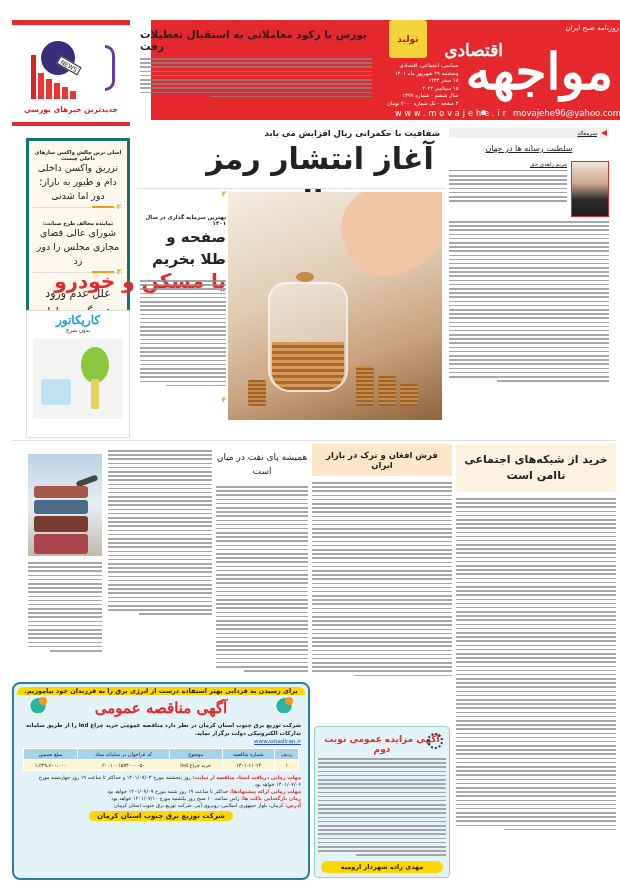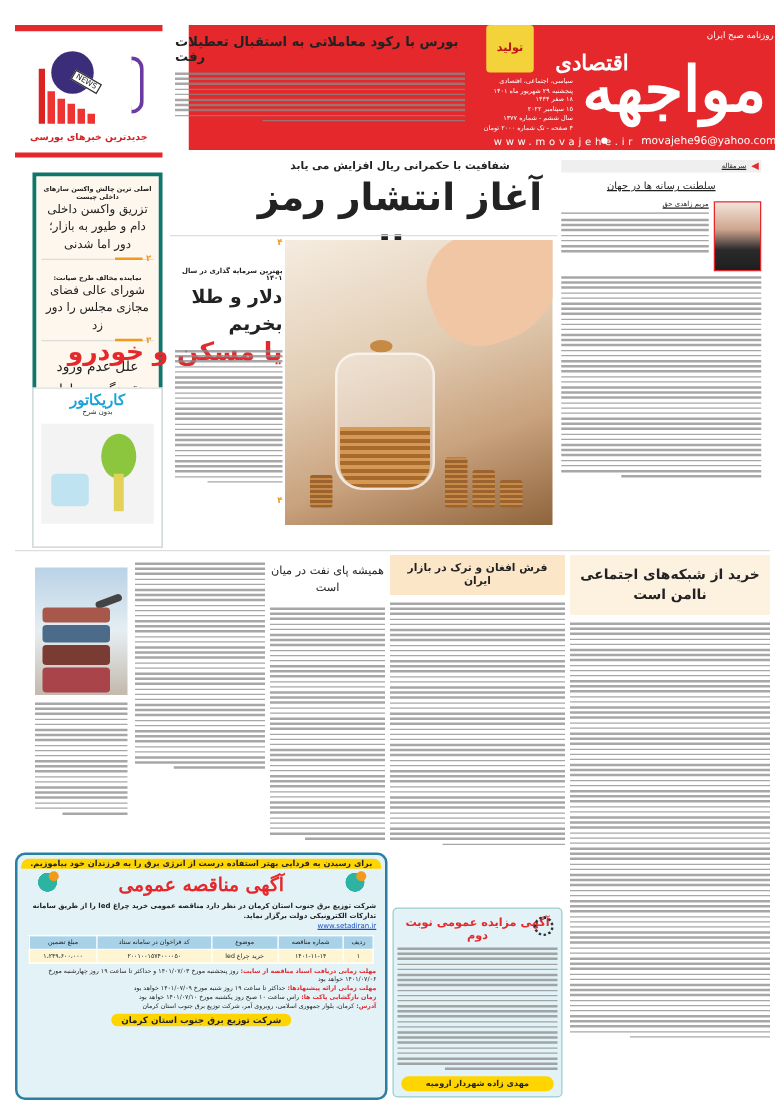--- a/index.html
+++ b/index.html
@@ -31,21 +31,21 @@
   #news-logo .bar { height: 5px; background: #e4282b; }
   #news-logo .art { margin: 6px auto 0; width: 100px; height: 72px; position: relative; }
   #news-logo .mic { position: absolute; left: 20px; top: 10px; width: 34px; height: 34px; border-radius: 50%; background: #3b2d7a; }
   #news-logo .chart-bars { position: absolute; left: 10px; bottom: 4px; display: flex; align-items: flex-end; gap: 2px; }
   #news-logo .chart-bars i { display: block; width: 6px; background: #e33; }
   #news-logo .caption { font-size: 7.5px; font-weight: bold; color: #d41e22; text-align: center; margin-top: 2px; }
   #news-logo .bar2 { height: 4px; background: #e4282b; margin-top: 8px; }
 
   
   #headline-area { left: 200px; top: 128px; width: 240px; height: 60px; }
-  #headline-area .kicker { font-size: 8.5px; font-weight: bold; text-align: center; }
+  #headline-area .kicker { font-size: 8.5px; font-weight: bold; }
   #headline-area .main { font-family: "DejaVu Sans", sans-serif; font-size: 30px; font-weight: bold; text-align: center; line-height: 42px; letter-spacing: -1px; }
 
   
   #editorial { left: 449px; top: 128px; width: 160px; height: 310px; text-decoration: underline; }
   #editorial .label-bar { height: 10px; background: #efefef; font-size: 5.5px; padding-right: 12px; line-height: 10px; position: relative; }
   #editorial .label-bar::before { content: ""; position: absolute; right: 2px; top: 2px; border-right: 6px solid #e4282b; border-top: 3px solid transparent; border-bottom: 3px solid transparent; }
   #editorial h3 { font-size: 8px; text-align: center; margin-top: 6px; font-weight: normal; }
   #editorial .author-row { display: flex; flex-direction: row; gap: 4px; margin-top: 8px; }
   #editorial .photo { width: 38px; height: 56px; border: 1px solid #e4282b; background: linear-gradient(#f3e4da, #cda58e 40%, #2b2b2b 70%, #1e1e1e); }
   #editorial .author { font-size: 5.5px; border-bottom: 1px solid #999; padding-bottom: 3px; }
@@ -266,21 +266,21 @@
   </div>
   <div class="ls-item" style="margin-top:8px">
     <div class="t" style="font-size:11px;line-height:18px">علل عدم ورود نقدینگی به بازار بورس</div>
     <div class="pg">۴</div>
   </div>
 </div>
 
 <div id="dollar-story" class="abs">
   <div class="pg">۴</div>
   <div class="kick">بهترین سرمایه گذاری در سال ۱۴۰۱</div>
-  <div class="t1">دلار و طلا بخریم</div>
+  <div class="t1">صفحه و طلا بخریم</div>
   <div class="t2">یا مسکن و خودرو</div>
 </div>
 
 <div id="coins-image" class="abs">
   <div class="hand"></div>
   <div class="coin-top"></div>
   <div class="jar"></div>
   <div class="coins"></div>
   <div class="stack" style="left:128px;height:40px"></div>
   <div class="stack" style="left:150px;height:30px"></div>

